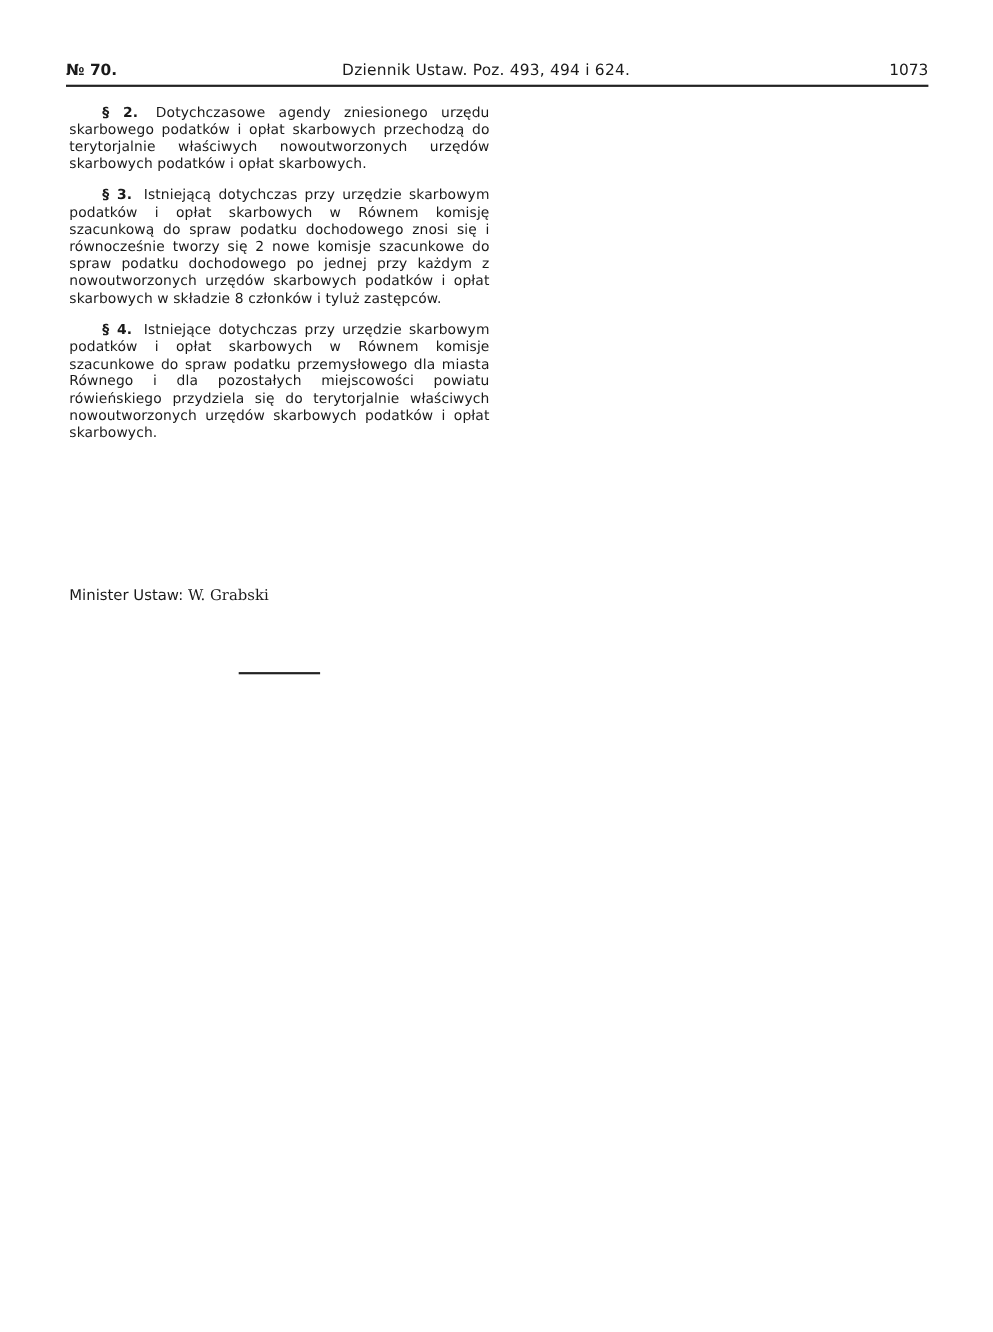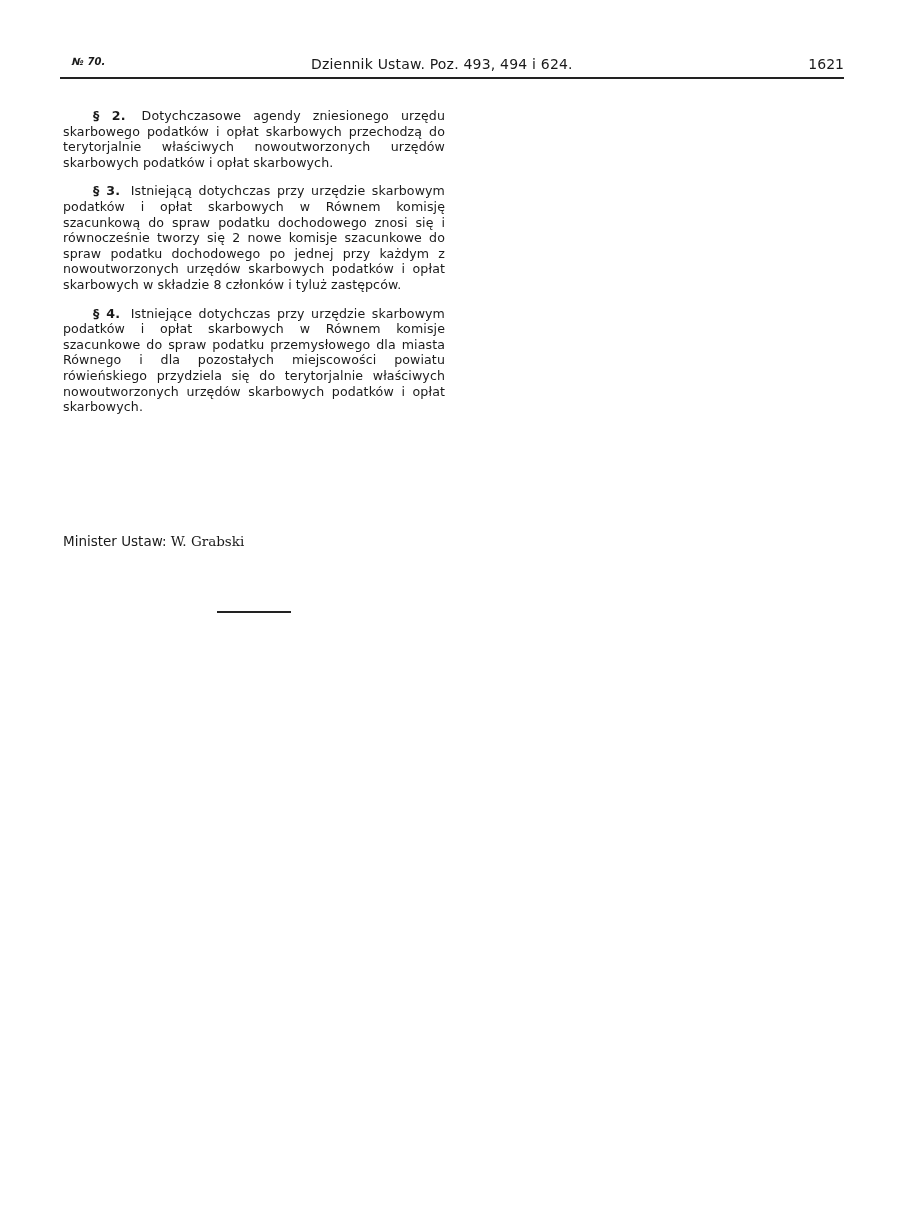--- a/index.html
+++ b/index.html
@@ -17,26 +17,25 @@
     }
     .page-header {
       position: absolute;
       left: 60px;
       top: 56px;
       width: 784px;
       height: 22px;
     }
     .hdr-issue {
       position: absolute;
-      left: 12px;
+      left: 0;
       top: 0;
-      font-size: 10px;
+      font-size: 14px;
       font-weight: bold;
       letter-spacing: 0px;
-      font-style: italic;
     }
     .hdr-title {
       position: absolute;
       left: 251px;
       top: 0;
       font-size: 14px;
       letter-spacing: 0.2px;
     }
     .hdr-page {
       position: absolute;
@@ -48,21 +47,21 @@
       position: absolute;
       left: 60px;
       top: 77px;
       width: 784px;
       height: 0;
       border-top: 2px solid #222;
     }
     .column {
       position: absolute;
       left: 63px;
-      top: 108px;
+      top: 94px;
       width: 382px;
       font-size: 12.6px;
       line-height: 15.6px;
       text-align: justify;
       letter-spacing: 0.1px;
     }
     .para {
       margin: 0 0 13px 0;
       text-indent: 30px;
       hyphens: manual;
@@ -88,21 +87,21 @@
       height: 0;
       border-top: 2px solid #222;
     }
   </style>
 </head>
 <body>
 
 <div class="page-header">
   <span class="hdr-issue">№ 70.</span>
   <span class="hdr-title">Dziennik Ustaw. Poz. 493, 494 i 624.</span>
-  <span class="hdr-page">1621</span>
+  <span class="hdr-page">1073</span>
 </div>
 <div class="header-rule"></div>
 
 <div class="column">
   <p class="para">
     <span class="sect">§ 2.</span>
     <span>Dotychczasowe agendy zniesionego urzędu skarbowego podatków i opłat skarbowych przechodzą do terytorjalnie właściwych nowoutworzonych urzędów skarbowych podatków i opłat skarbowych.</span>
   </p>
   <p class="para">
     <span class="sect">§ 3.</span>

